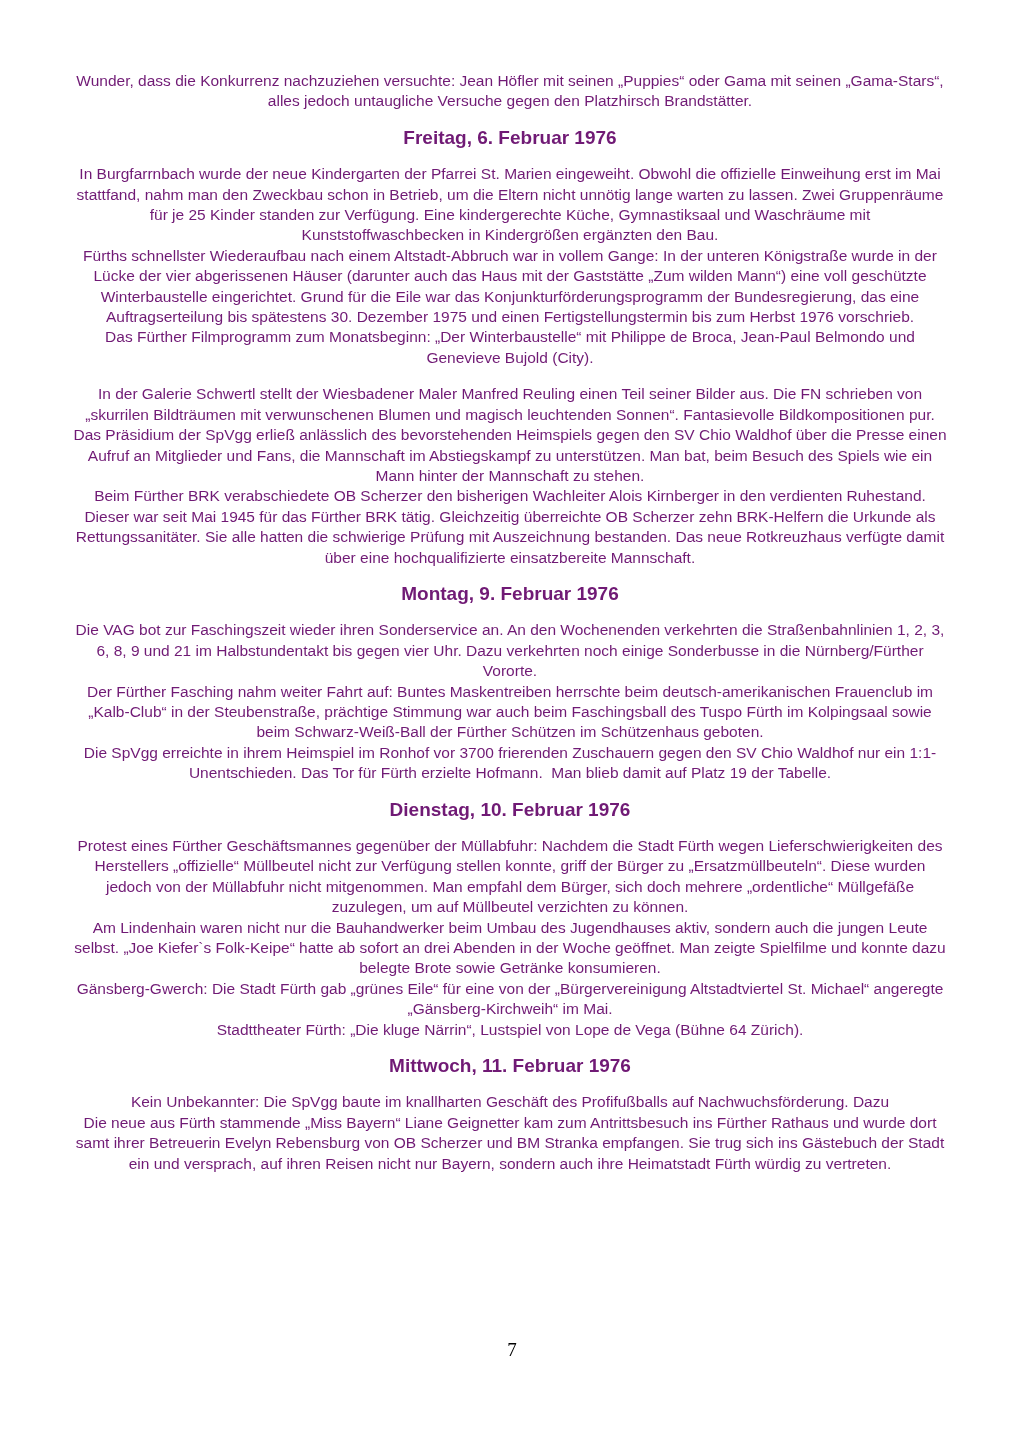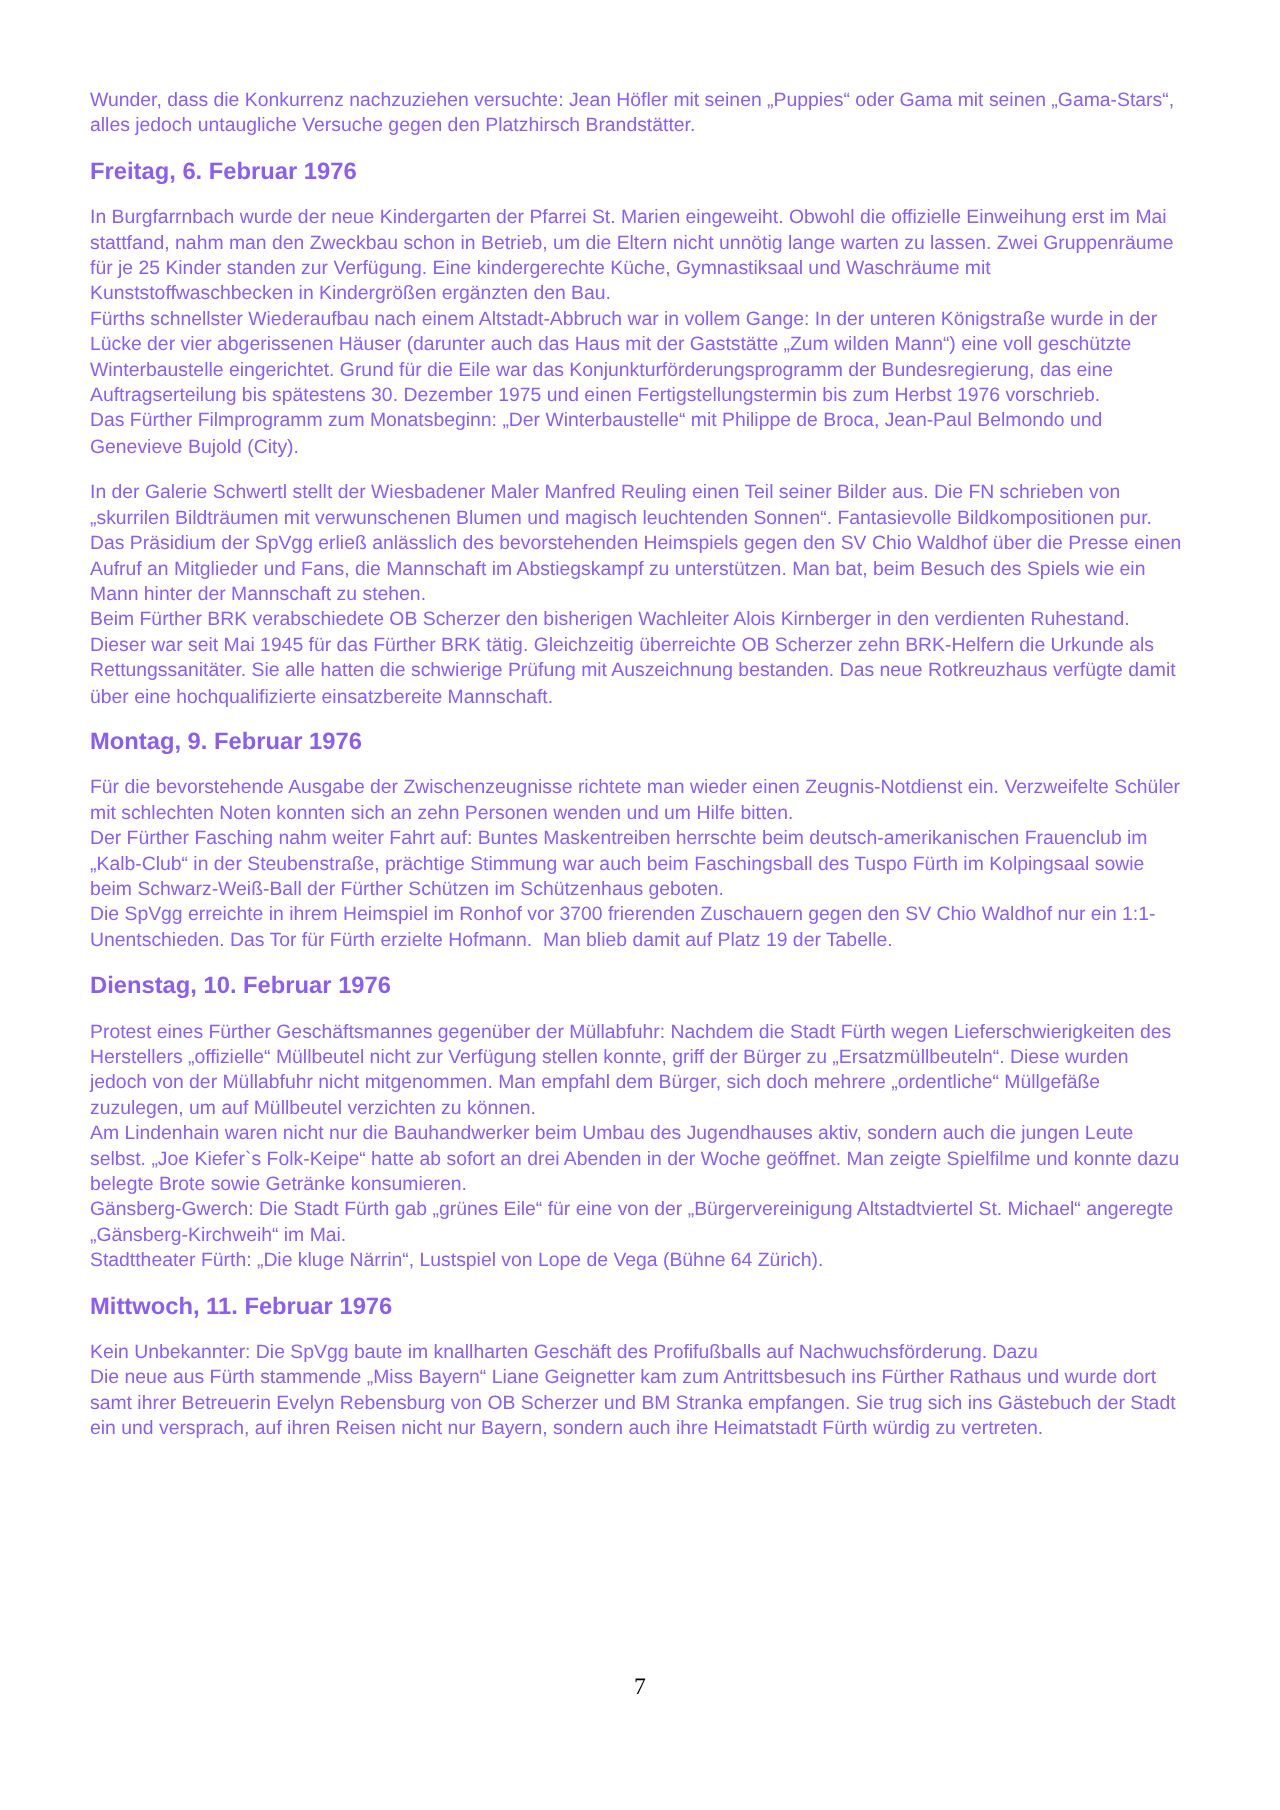--- a/index.html
+++ b/index.html
@@ -16,22 +16,22 @@
     overflow: hidden;
   }
   .content {
     position: absolute;
     top: 71px;
     left: 72px;
     width: 876px;
     font-family: "Liberation Sans", "DejaVu Sans", sans-serif;
     font-size: 15.5px;
     line-height: 20.4px;
-    color: #8b5cf6;
-    text-align: left;
+    color: #701a75;
+    text-align: center;
   }
   .para {
     margin: 0 0 16px 0;
   }
   .day-heading {
     font-family: "Liberation Sans", "DejaVu Sans", sans-serif;
     font-size: 19px;
     line-height: 20.4px;
     font-weight: bold;
     margin: 0 0 16px 0;
@@ -66,21 +66,21 @@
         <p class="item">Fürths schnellster Wiederaufbau nach einem Altstadt-Abbruch war in vollem Gange: In der unteren Königstraße wurde in der Lücke der vier abgerissenen Häuser (darunter auch das Haus mit der Gaststätte „Zum wilden Mann“) eine voll geschützte Winterbaustelle eingerichtet. Grund für die Eile war das Konjunkturförderungsprogramm der Bundesregierung, das eine Auftragserteilung bis spätestens 30. Dezember 1975 und einen Fertigstellungstermin bis zum Herbst 1976 vorschrieb.</p>
         <p class="item">Das Fürther Filmprogramm zum Monatsbeginn: „Der Winterbaustelle“ mit Philippe de Broca, Jean-Paul Belmondo und Genevieve Bujold (City).</p>
       </div>
       <div class="body-block">
         <p class="item">In der Galerie Schwertl stellt der Wiesbadener Maler Manfred Reuling einen Teil seiner Bilder aus. Die FN schrieben von „skurrilen Bildträumen mit verwunschenen Blumen und magisch leuchtenden Sonnen“. Fantasievolle Bildkompositionen pur.</p>
         <p class="item">Das Präsidium der SpVgg erließ anlässlich des bevorstehenden Heimspiels gegen den SV Chio Waldhof über die Presse einen Aufruf an Mitglieder und Fans, die Mannschaft im Abstiegskampf zu unterstützen. Man bat, beim Besuch des Spiels wie ein Mann hinter der Mannschaft zu stehen.</p>
         <p class="item">Beim Fürther BRK verabschiedete OB Scherzer den bisherigen Wachleiter Alois Kirnberger in den verdienten Ruhestand. Dieser war seit Mai 1945 für das Fürther BRK tätig. Gleichzeitig überreichte OB Scherzer zehn BRK-Helfern die Urkunde als Rettungssanitäter. Sie alle hatten die schwierige Prüfung mit Auszeichnung bestanden. Das neue Rotkreuzhaus verfügte damit über eine hochqualifizierte einsatzbereite Mannschaft.</p>
       </div>
       <h2 class="day-heading">Montag, 9. Februar 1976</h2>
       <div class="body-block">
-        <p class="item">Für die bevorstehende Ausgabe der Zwischenzeugnisse richtete man wieder einen Zeugnis-Notdienst ein. Verzweifelte Schüler mit schlechten Noten konnten sich an zehn Personen wenden und um Hilfe bitten.</p>
+        <p class="item">Die VAG bot zur Faschingszeit wieder ihren Sonderservice an. An den Wochenenden verkehrten die Straßenbahnlinien 1, 2, 3, 6, 8, 9 und 21 im Halbstundentakt bis gegen vier Uhr. Dazu verkehrten noch einige Sonderbusse in die Nürnberg/Fürther Vororte.</p>
         <p class="item">Der Fürther Fasching nahm weiter Fahrt auf: Buntes Maskentreiben herrschte beim deutsch-amerikanischen Frauenclub im „Kalb-Club“ in der Steubenstraße, prächtige Stimmung war auch beim Faschingsball des Tuspo Fürth im Kolpingsaal sowie beim Schwarz-Weiß-Ball der Fürther Schützen im Schützenhaus geboten.</p>
         <p class="item">Die SpVgg erreichte in ihrem Heimspiel im Ronhof vor 3700 frierenden Zuschauern gegen den SV Chio Waldhof nur ein 1:1-Unentschieden. Das Tor für Fürth erzielte Hofmann.&nbsp; Man blieb damit auf Platz 19 der Tabelle.</p>
       </div>
       <h2 class="day-heading">Dienstag, 10. Februar 1976</h2>
       <div class="body-block">
         <p class="item">Protest eines Fürther Geschäftsmannes gegenüber der Müllabfuhr: Nachdem die Stadt Fürth wegen Lieferschwierigkeiten des Herstellers „offizielle“ Müllbeutel nicht zur Verfügung stellen konnte, griff der Bürger zu „Ersatzmüllbeuteln“. Diese wurden jedoch von der Müllabfuhr nicht mitgenommen. Man empfahl dem Bürger, sich doch mehrere „ordentliche“ Müllgefäße zuzulegen, um auf Müllbeutel verzichten zu können.</p>
         <p class="item">Am Lindenhain waren nicht nur die Bauhandwerker beim Umbau des Jugendhauses aktiv, sondern auch die jungen Leute selbst. „Joe Kiefer`s Folk-Keipe“ hatte ab sofort an drei Abenden in der Woche geöffnet. Man zeigte Spielfilme und konnte dazu belegte Brote sowie Getränke konsumieren.</p>
         <p class="item">Gänsberg-Gwerch: Die Stadt Fürth gab „grünes Eile“ für eine von der „Bürgervereinigung Altstadtviertel St. Michael“ angeregte „Gänsberg-Kirchweih“ im Mai.</p>
         <p class="item">Stadttheater Fürth: „Die kluge Närrin“, Lustspiel von Lope de Vega (Bühne 64 Zürich).</p>
       </div>

